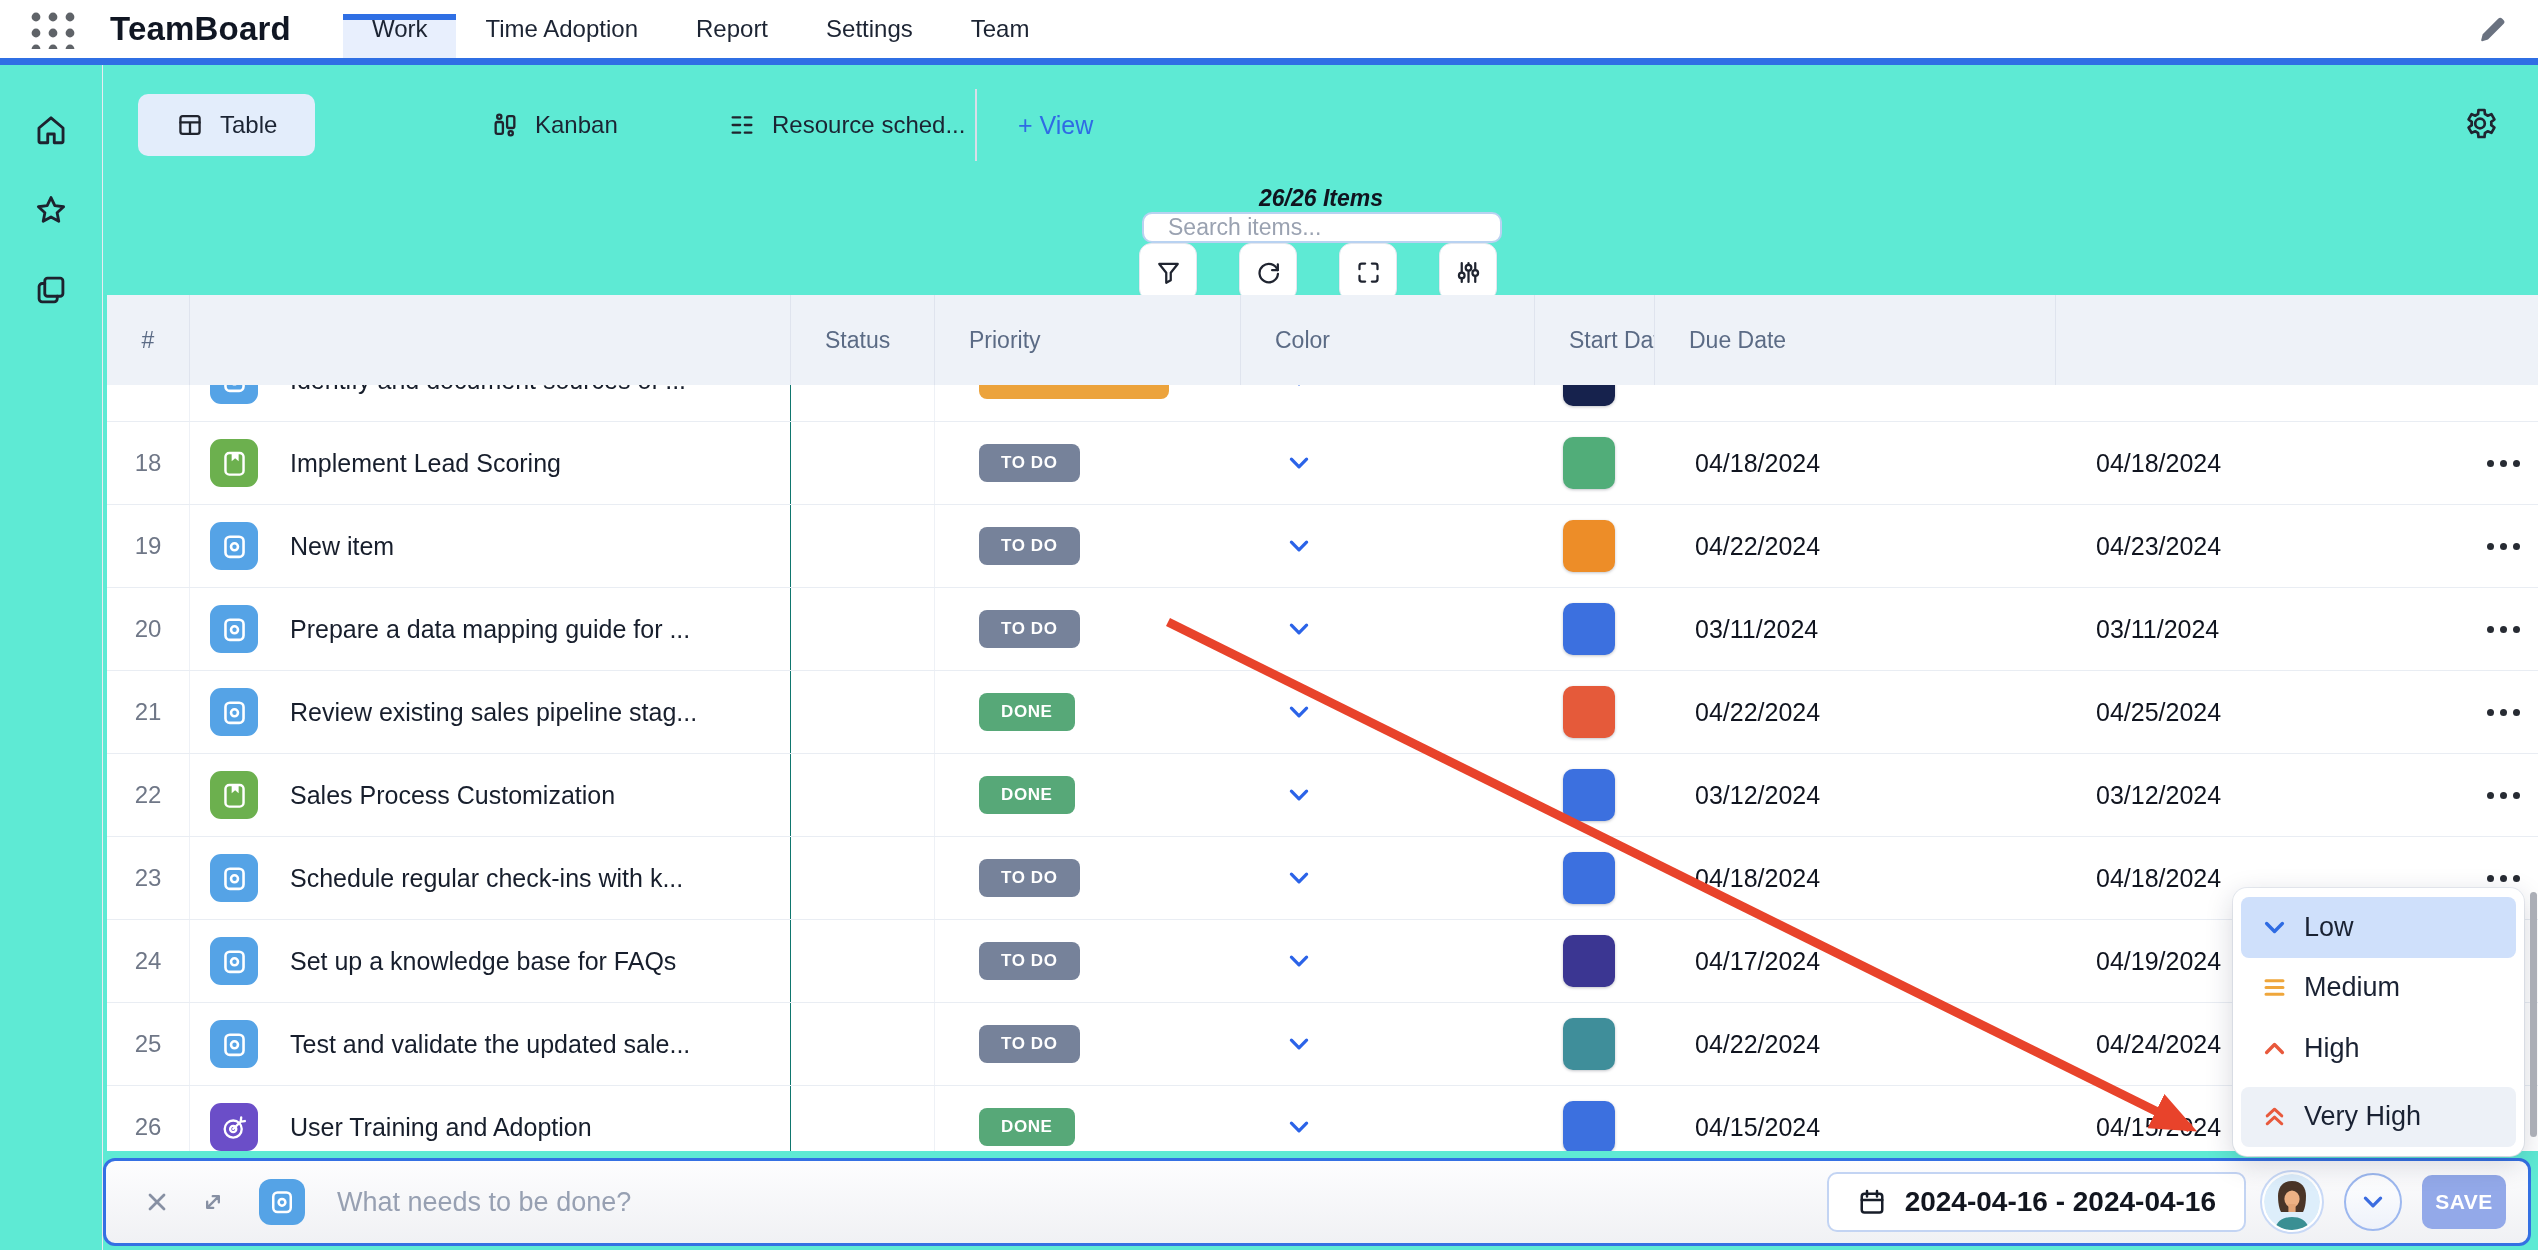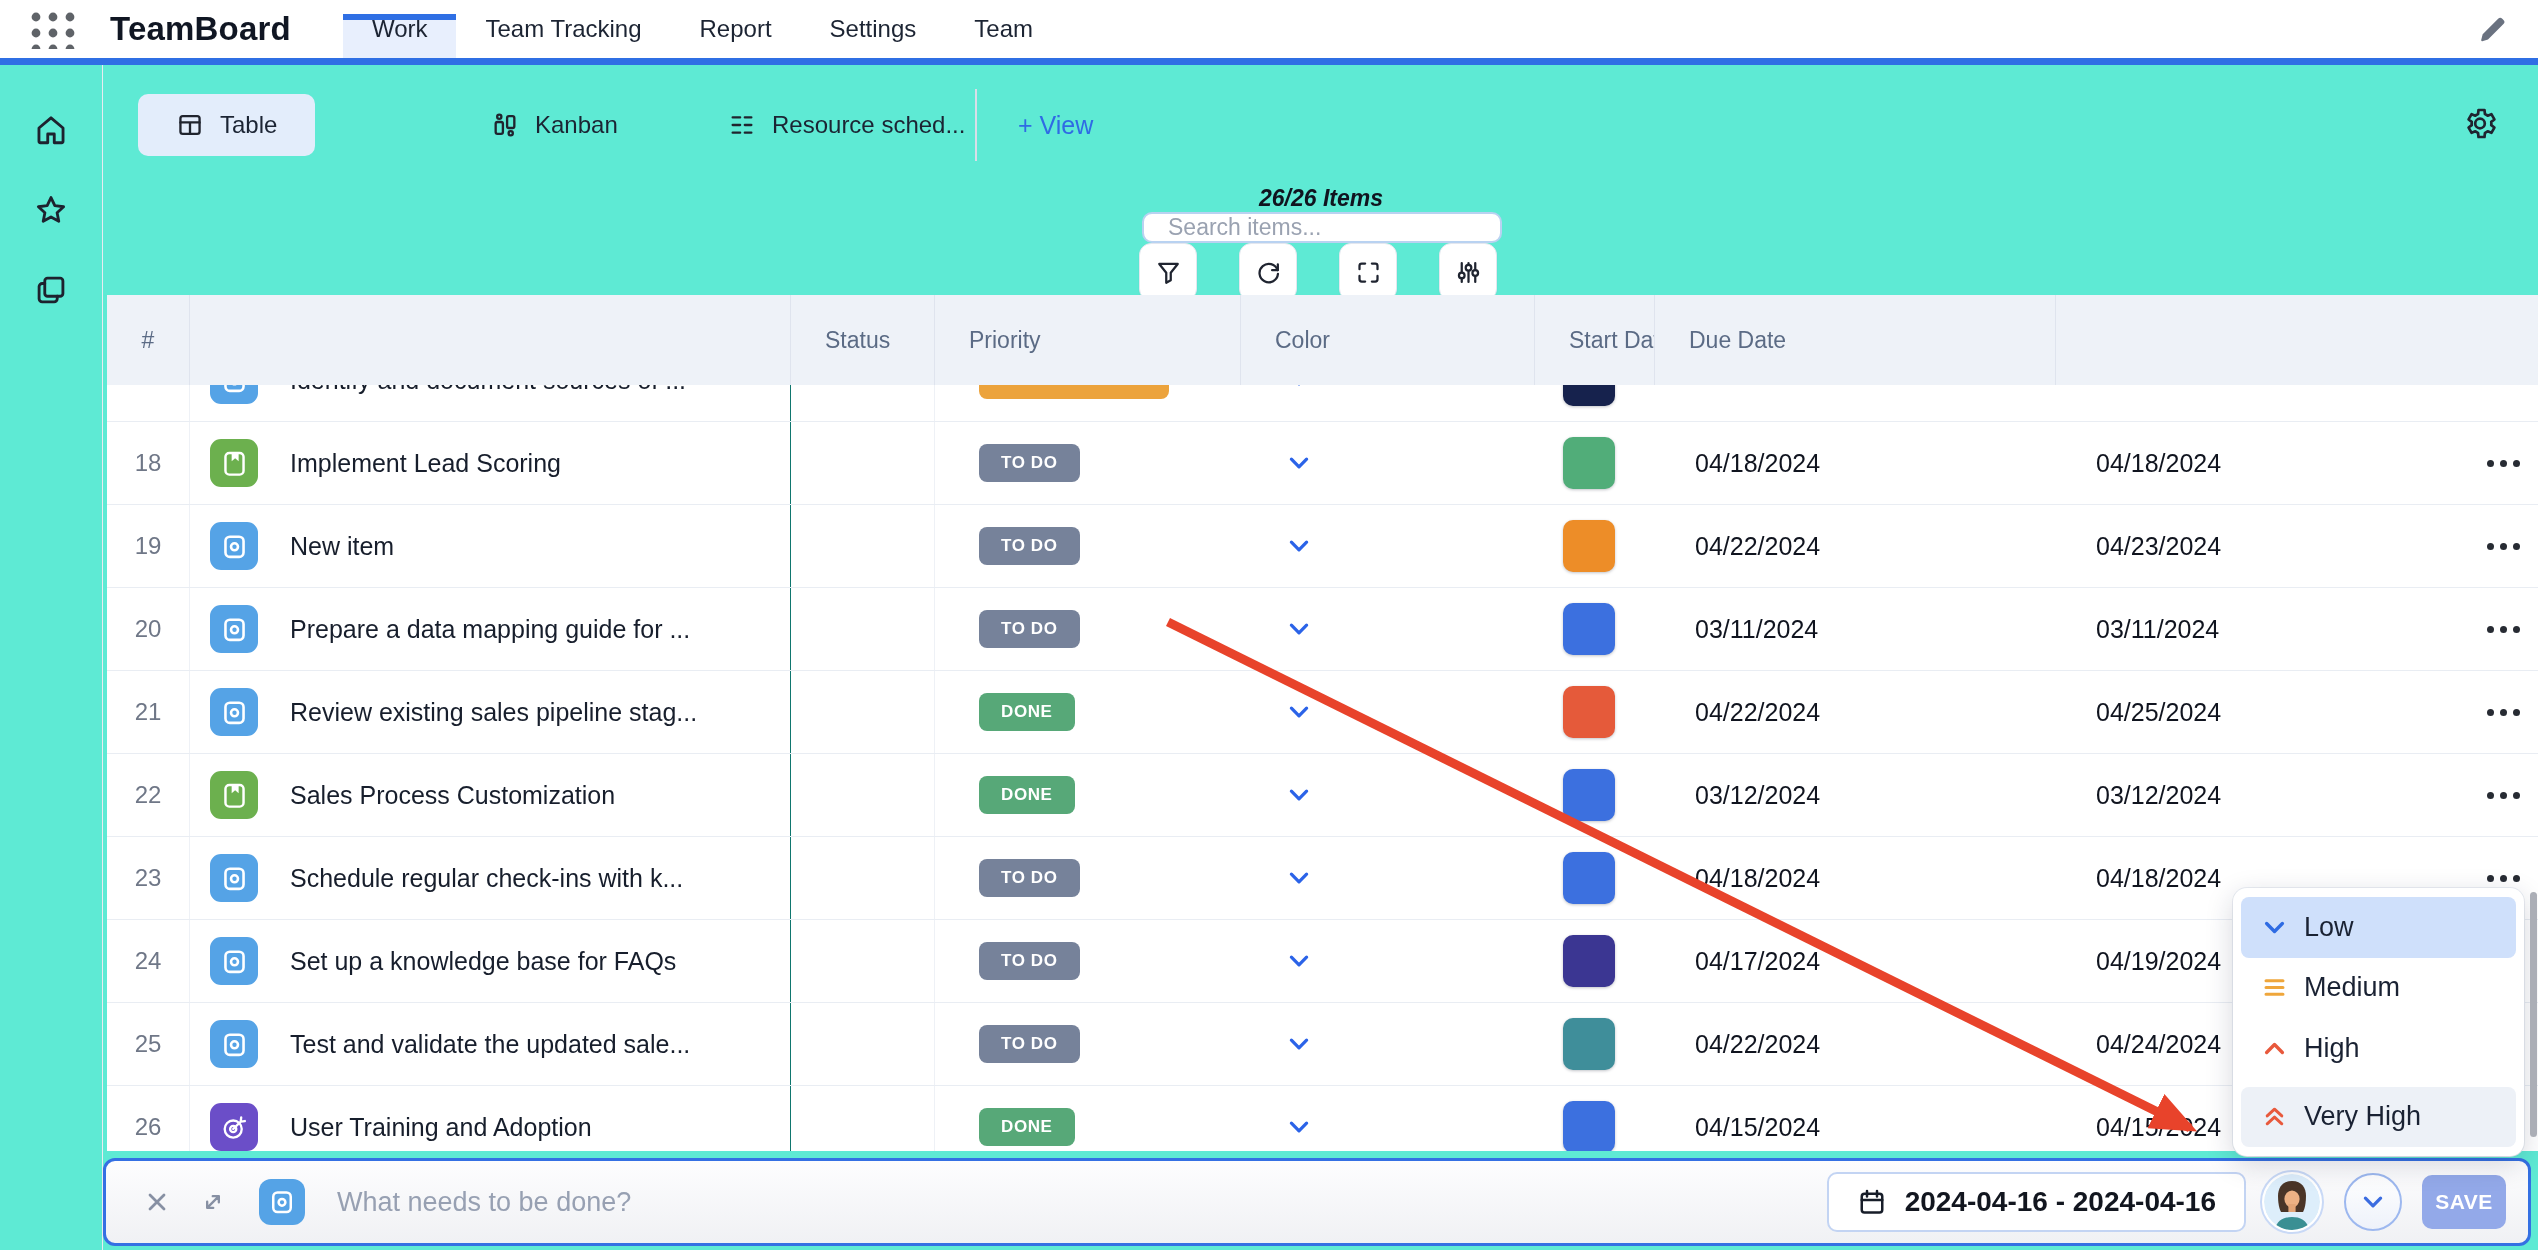--- a/index.html
+++ b/index.html
@@ -142,21 +142,21 @@
             <circle cx="20" cy="20" r="2.2"></circle>
           </svg>
         </span>
       <span class="brand-title">TeamBoard</span>
     </div>
     <nav class="top-nav">
         <div class="nav-tab active">
           <span>Work</span>
         </div>
         <div class="nav-tab">
-          <span>Team Tracking</span>
+          <span>Time Adoption</span>
         </div>
         <div class="nav-tab">
           <span>Report</span>
         </div>
         <div class="nav-tab">
           <span>Settings</span>
         </div>
         <div class="nav-tab">
           <span>Team</span>
         </div>

